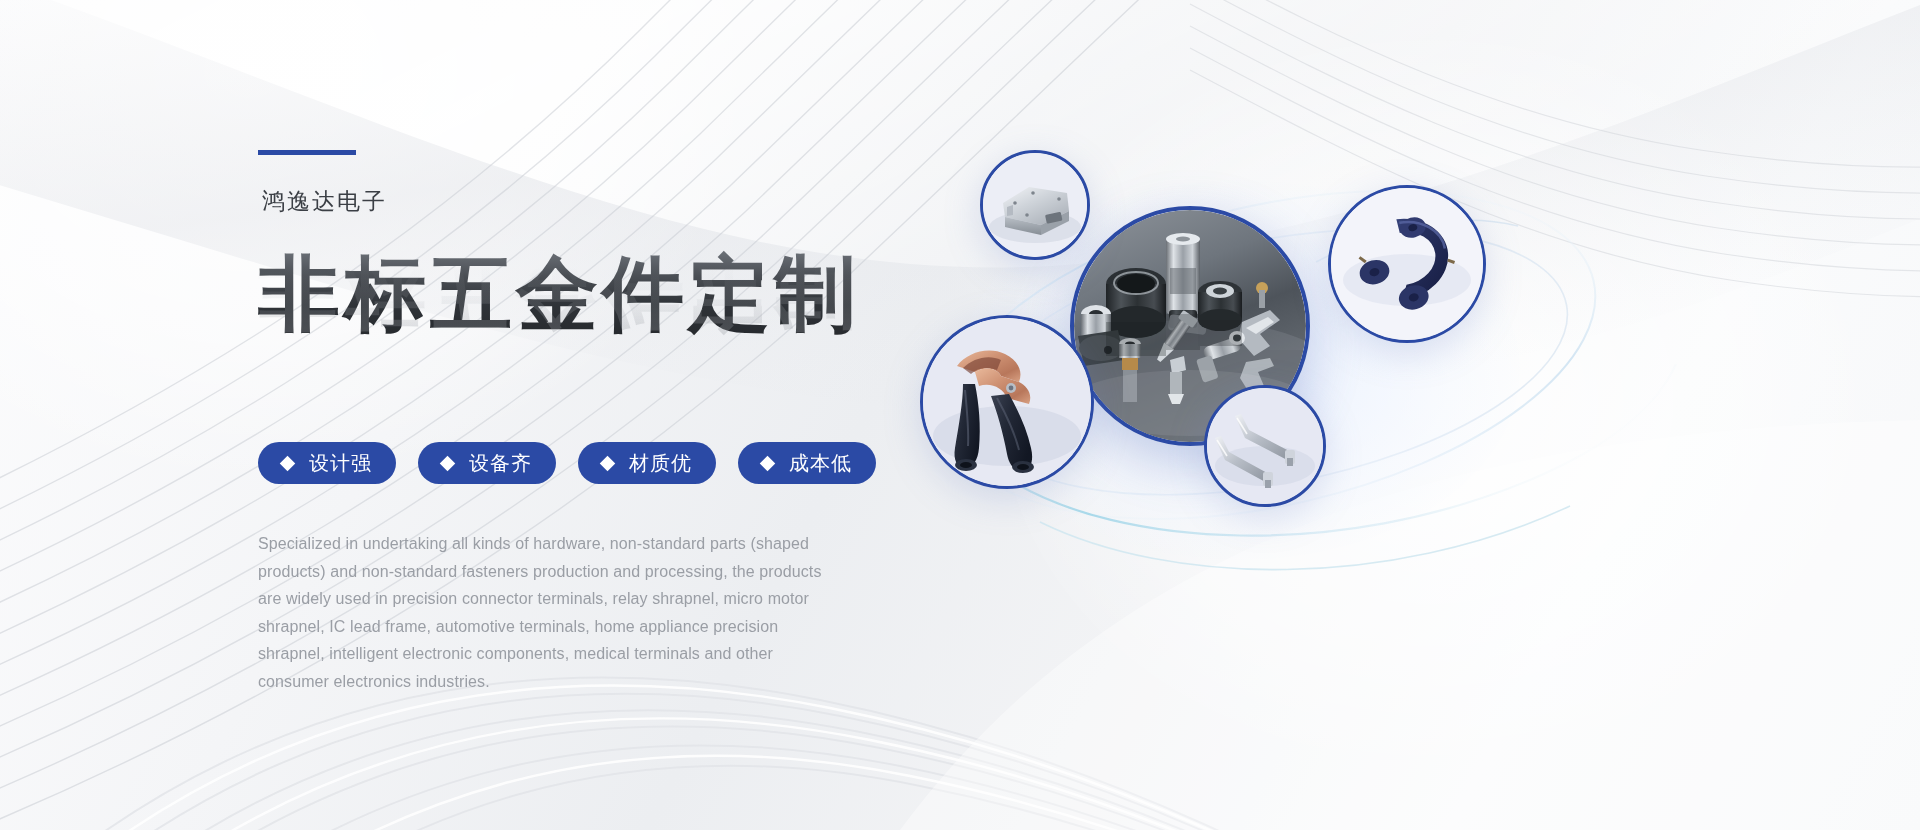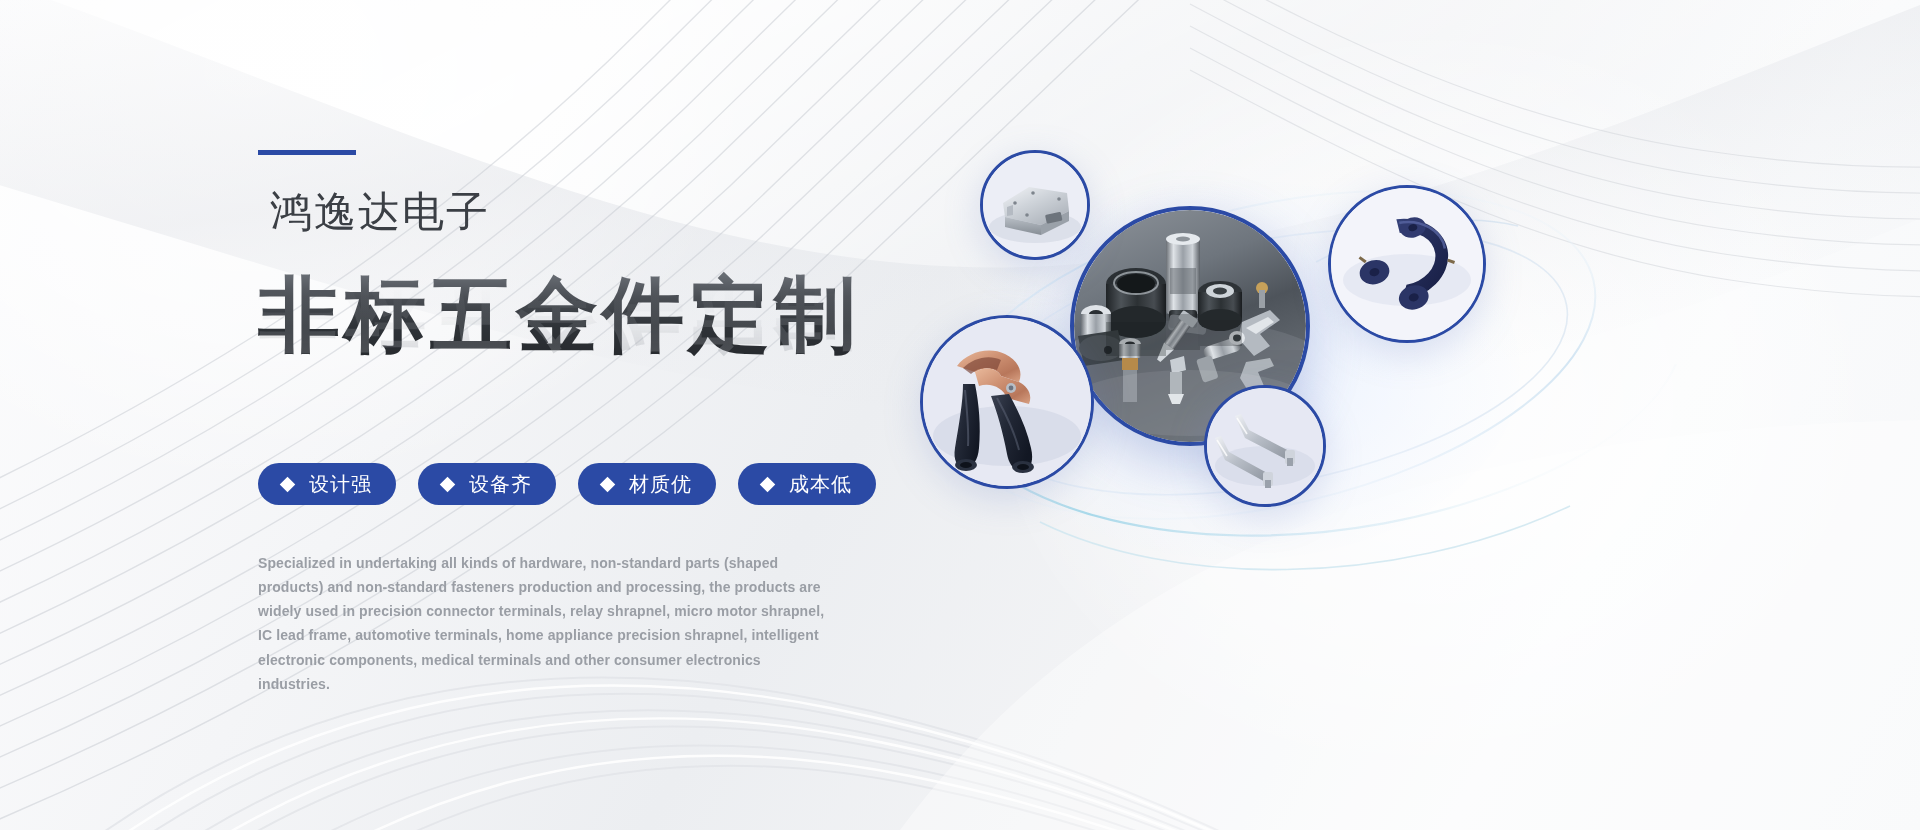--- a/index.html
+++ b/index.html
@@ -47,26 +47,26 @@
     top: 150px;
     width: 640px;
   }
   .accent-rule {
     width: 98px;
     height: 5px;
     background: #2b4aa5;
     margin-bottom: 34px;
   }
   .brand-name {
-    font-size: 42px;
+    font-size: 23px;
     line-height: 1.1;
     letter-spacing: 2px;
     color: #3b3f45;
     font-weight: 400;
-    margin: 0 0 34px 12px;
+    margin: 0 0 34px 4px;
   }
 
   .headline-wrap {
     position: relative;
     height: 132px;
     margin-bottom: 4px;
   }
   .headline {
     position: absolute;
     left: 0; top: 0;
@@ -127,25 +127,24 @@
     height: 11px;
     background: #ffffff;
     transform: rotate(45deg);
     flex: 0 0 auto;
   }
 
   
   .desc {
     margin-top: 46px;
     width: 570px;
-    font-size: 14px;
+    font-size: 16px;
     line-height: 1.72;
     color: #9a9ea5;
     letter-spacing: 0.1px;
-    font-weight: bold;
   }
 
   
   .hero {
     position: absolute;
     left: 920px;
     top: 150px;
     width: 760px;
     height: 430px;
   }

